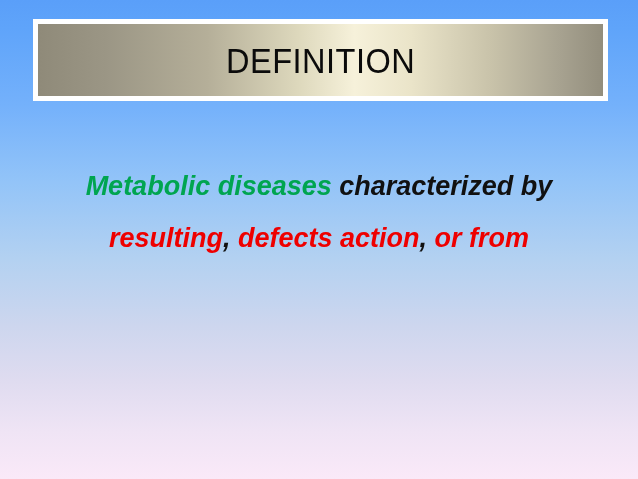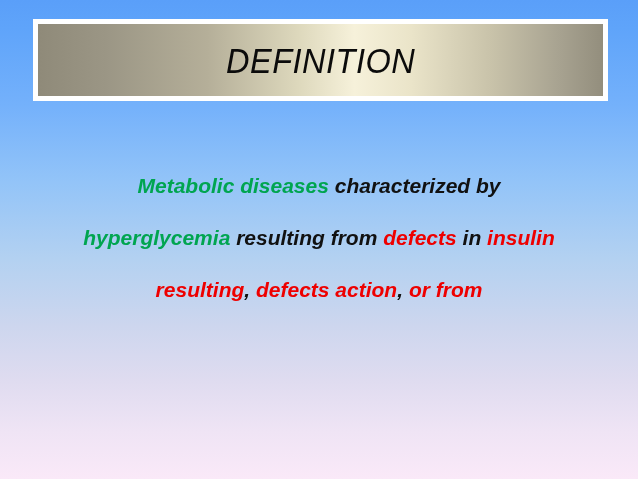--- a/index.html
+++ b/index.html
@@ -43,21 +43,20 @@
         #b5af99 30%,
         #ddd8bc 46%,
         #f6f1da 56%,
         #eae4c9 66%,
         #c9c3aa 80%,
         #a8a391 92%,
         #938e7d 100%);
     display: flex;
     align-items: center;
     justify-content: center;
-    font-style: italic;
   }
 
   .title-text {
     font-family: "Liberation Sans Narrow", "Liberation Sans", sans-serif;
     font-size: 35px;
     font-weight: 400;
     letter-spacing: 0.5px;
     color: #0b0b0b;
     transform: scaleX(0.93);
     white-space: nowrap;
@@ -67,21 +66,21 @@
   
   .body-block {
     position: absolute;
     left: 0;
     top: 160px;
     width: 638px;
     text-align: center;
   }
 
   .body-line {
-    font-size: 21px;
+    font-size: 27px;
     font-weight: bold;
     font-style: italic;
     line-height: 52px;
     white-space: nowrap;
     letter-spacing: 0px;
   }
 
   .t-green  { color: #00a550; }
   .t-black  { color: #111111; }
   .t-red    { color: #ee0000; }
@@ -92,17 +91,16 @@
 <body>
 
 <div class="slide">
 
   <div class="title-box">
     <span class="title-text">DEFINITION</span>
   </div>
 
   <div class="body-block">
     <div class="body-line"><span class="t-green">Metabolic diseases</span><span class="t-black sp"> </span><span class="t-black">characterized by</span></div>
-    <div class="body-line"><span class="t-green">hyperglycemia</span><span class="t-black sp"> </span><span class="t-black">resulting from</span><span class="t-black sp"> </span><span class="t-red">defects</span><span class="t-black sp"> </span><span class="t-black">in</span><span class="t-black sp"> </span><span class="t-red">insulin</span></div>
     <div class="body-line"><span class="t-red">resulting</span><span class="t-black">,</span><span class="t-black sp"> </span><span class="t-red">defects action</span><span class="t-black">,</span><span class="t-black sp"> </span><span class="t-red">or from</span></div>
   </div>
 
 </div>
 
 </body></html>

